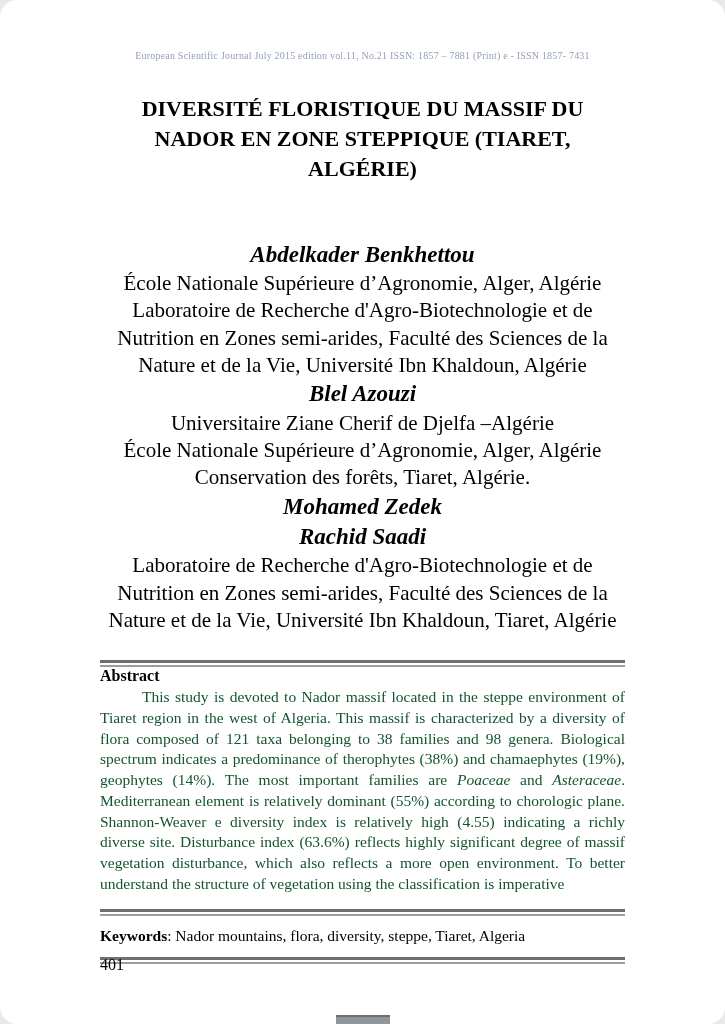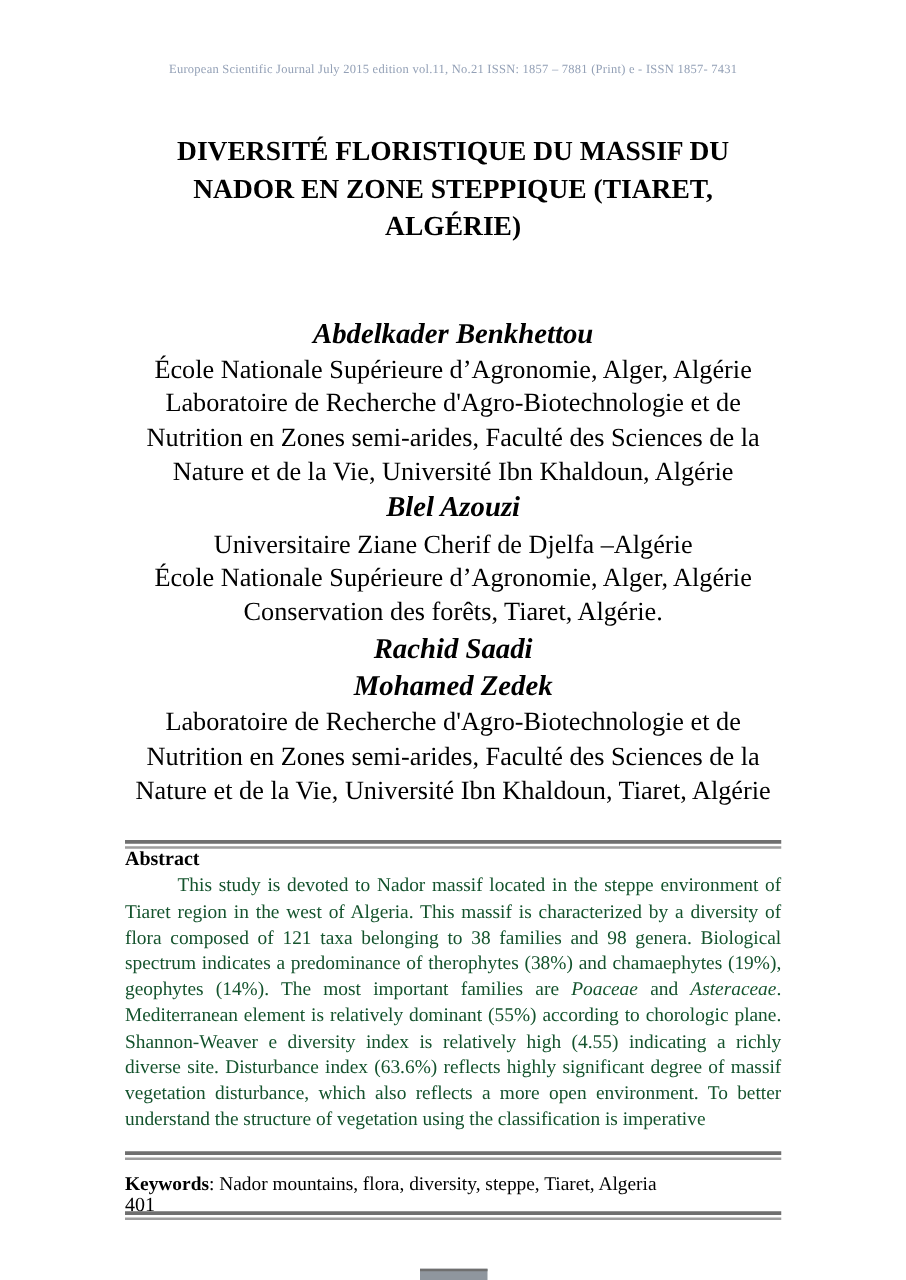--- a/index.html
+++ b/index.html
@@ -4,30 +4,31 @@
 <style>
   html,body{margin:0;padding:0;background:#e9e9e9;}
   .page{
     position:relative;
     width:725px;height:1024px;
     margin:0 auto;
     background:#ffffff;
     font-family:"Liberation Serif","DejaVu Serif",serif;
     color:#111;
     overflow:hidden;
+    border-radius:17px;
   }
   .journal-header{
     position:absolute;top:50px;left:0;width:100%;
     text-align:center;
     font-size:10px;
     letter-spacing:0.2px;
     color:#93a0b6;
   }
   .content{
-    position:absolute;top:106px;left:100px;width:525px;
+    position:absolute;top:94px;left:100px;width:525px;
   }
   .paper-title{
     width:490px;
     margin:0 auto;
     text-align:center;
     font-size:22px;
     font-weight:bold;
     line-height:1.36;
     color:#000;
   }
@@ -100,22 +101,22 @@
     <h1 class="paper-title">DIVERSITÉ FLORISTIQUE DU MASSIF DU NADOR EN ZONE STEPPIQUE (TIARET, ALGÉRIE)</h1>
 
     <div class="authors">
       <div class="author-name">Abdelkader Benkhettou</div>
       <div class="affiliation">École Nationale Supérieure d’Agronomie, Alger, Algérie</div>
       <div class="affiliation">Laboratoire de Recherche d'Agro-Biotechnologie et de Nutrition en Zones semi-arides, Faculté des Sciences de la Nature et de la Vie, Université Ibn Khaldoun, Algérie</div>
       <div class="author-name">Blel Azouzi</div>
       <div class="affiliation">Universitaire Ziane Cherif  de Djelfa –Algérie</div>
       <div class="affiliation">École Nationale Supérieure d’Agronomie, Alger, Algérie</div>
       <div class="affiliation">Conservation des forêts, Tiaret, Algérie.</div>
+      <div class="author-name">Mohamed Zedek</div>
       <div class="author-name">Rachid Saadi</div>
-      <div class="author-name">Mohamed Zedek</div>
       <div class="affiliation">Laboratoire de Recherche d'Agro-Biotechnologie et de Nutrition en Zones semi-arides, Faculté des Sciences de la Nature et de la Vie, Université Ibn Khaldoun, Tiaret, Algérie</div>
     </div>
 
     <div class="double-rule"></div>
 
     <div class="abstract-heading">Abstract</div>
 
     <p class="abstract-text"><span>This study is devoted to Nador massif located in the steppe environment of Tiaret region in the west of Algeria. This massif is characterized by a diversity of flora composed of 121 taxa belonging to 38 families and 98 genera. Biological spectrum indicates a predominance of therophytes (38%) and chamaephytes (19%), geophytes (14%). The most important families are </span><span class="italic">Poaceae</span><span> and </span><span class="italic">Asteraceae</span><span>. Mediterranean element is relatively dominant (55%) according to chorologic plane. Shannon-Weaver e diversity index is relatively high (4.55) indicating a richly diverse site. Disturbance index (63.6%) reflects highly significant degree of massif vegetation disturbance, which also reflects a more open environment. To better understand the structure of vegetation using the classification is imperative</span></p>
 
     <div class="double-rule rule-mid"></div>

